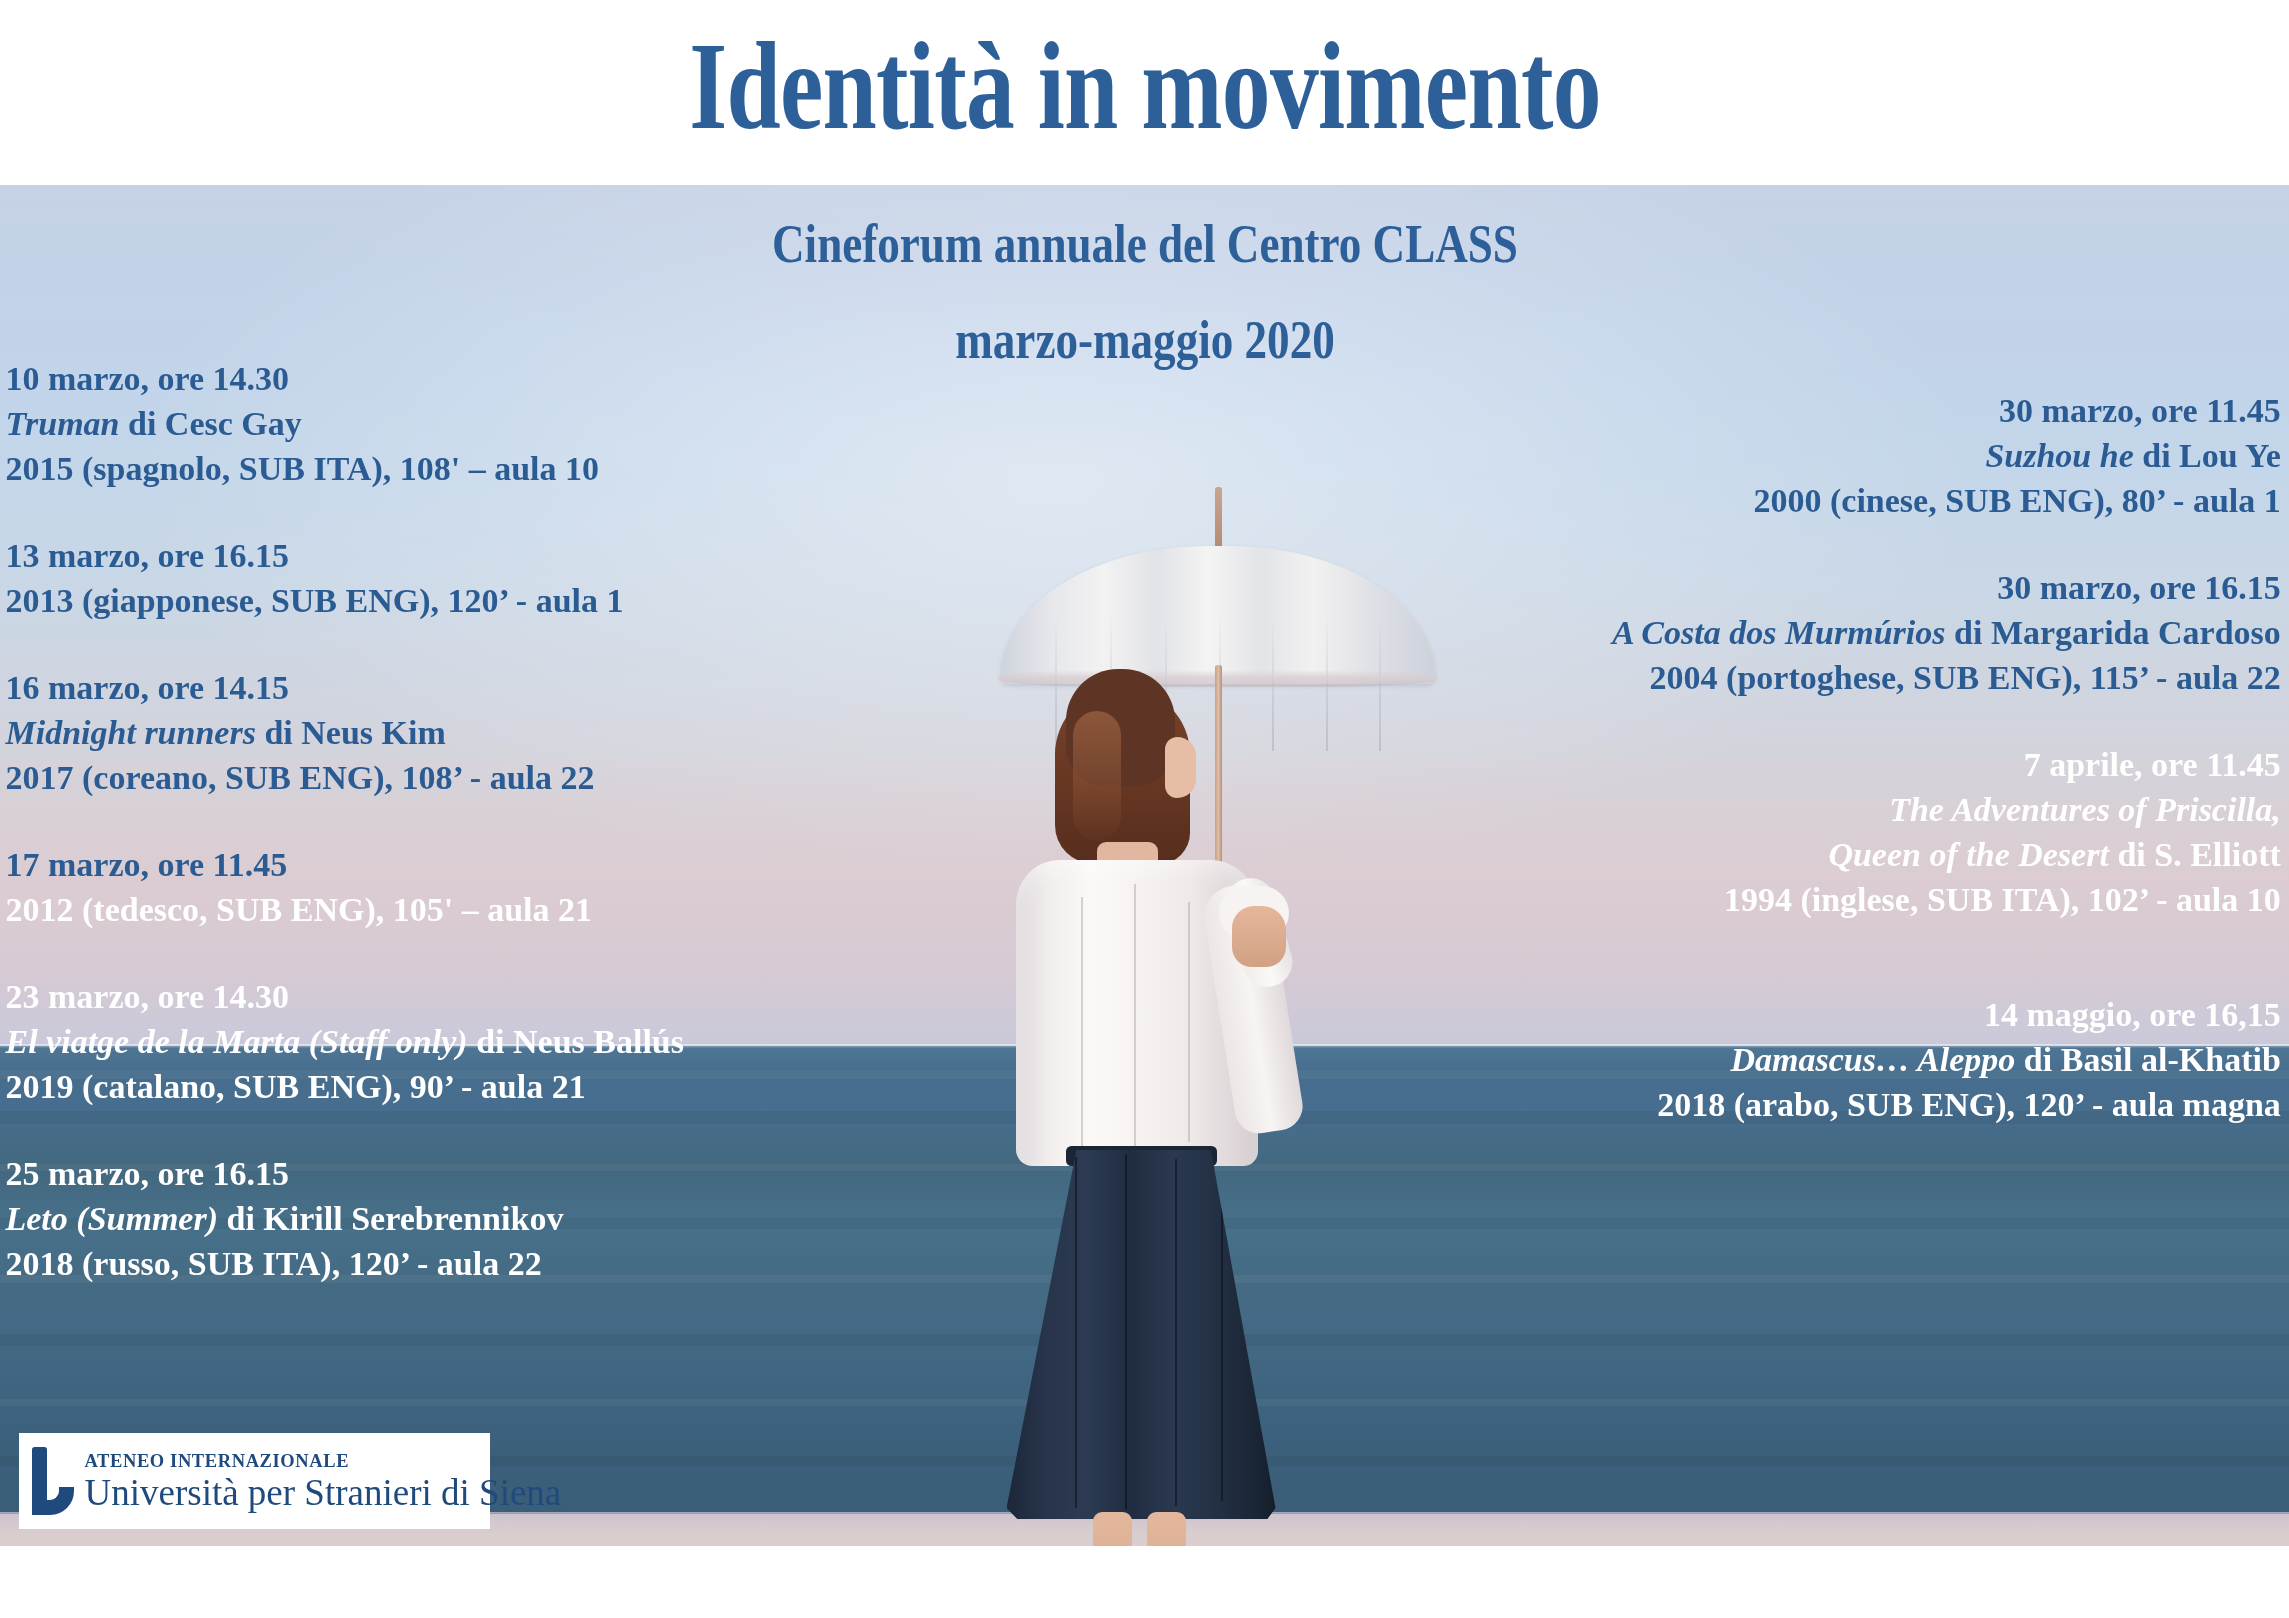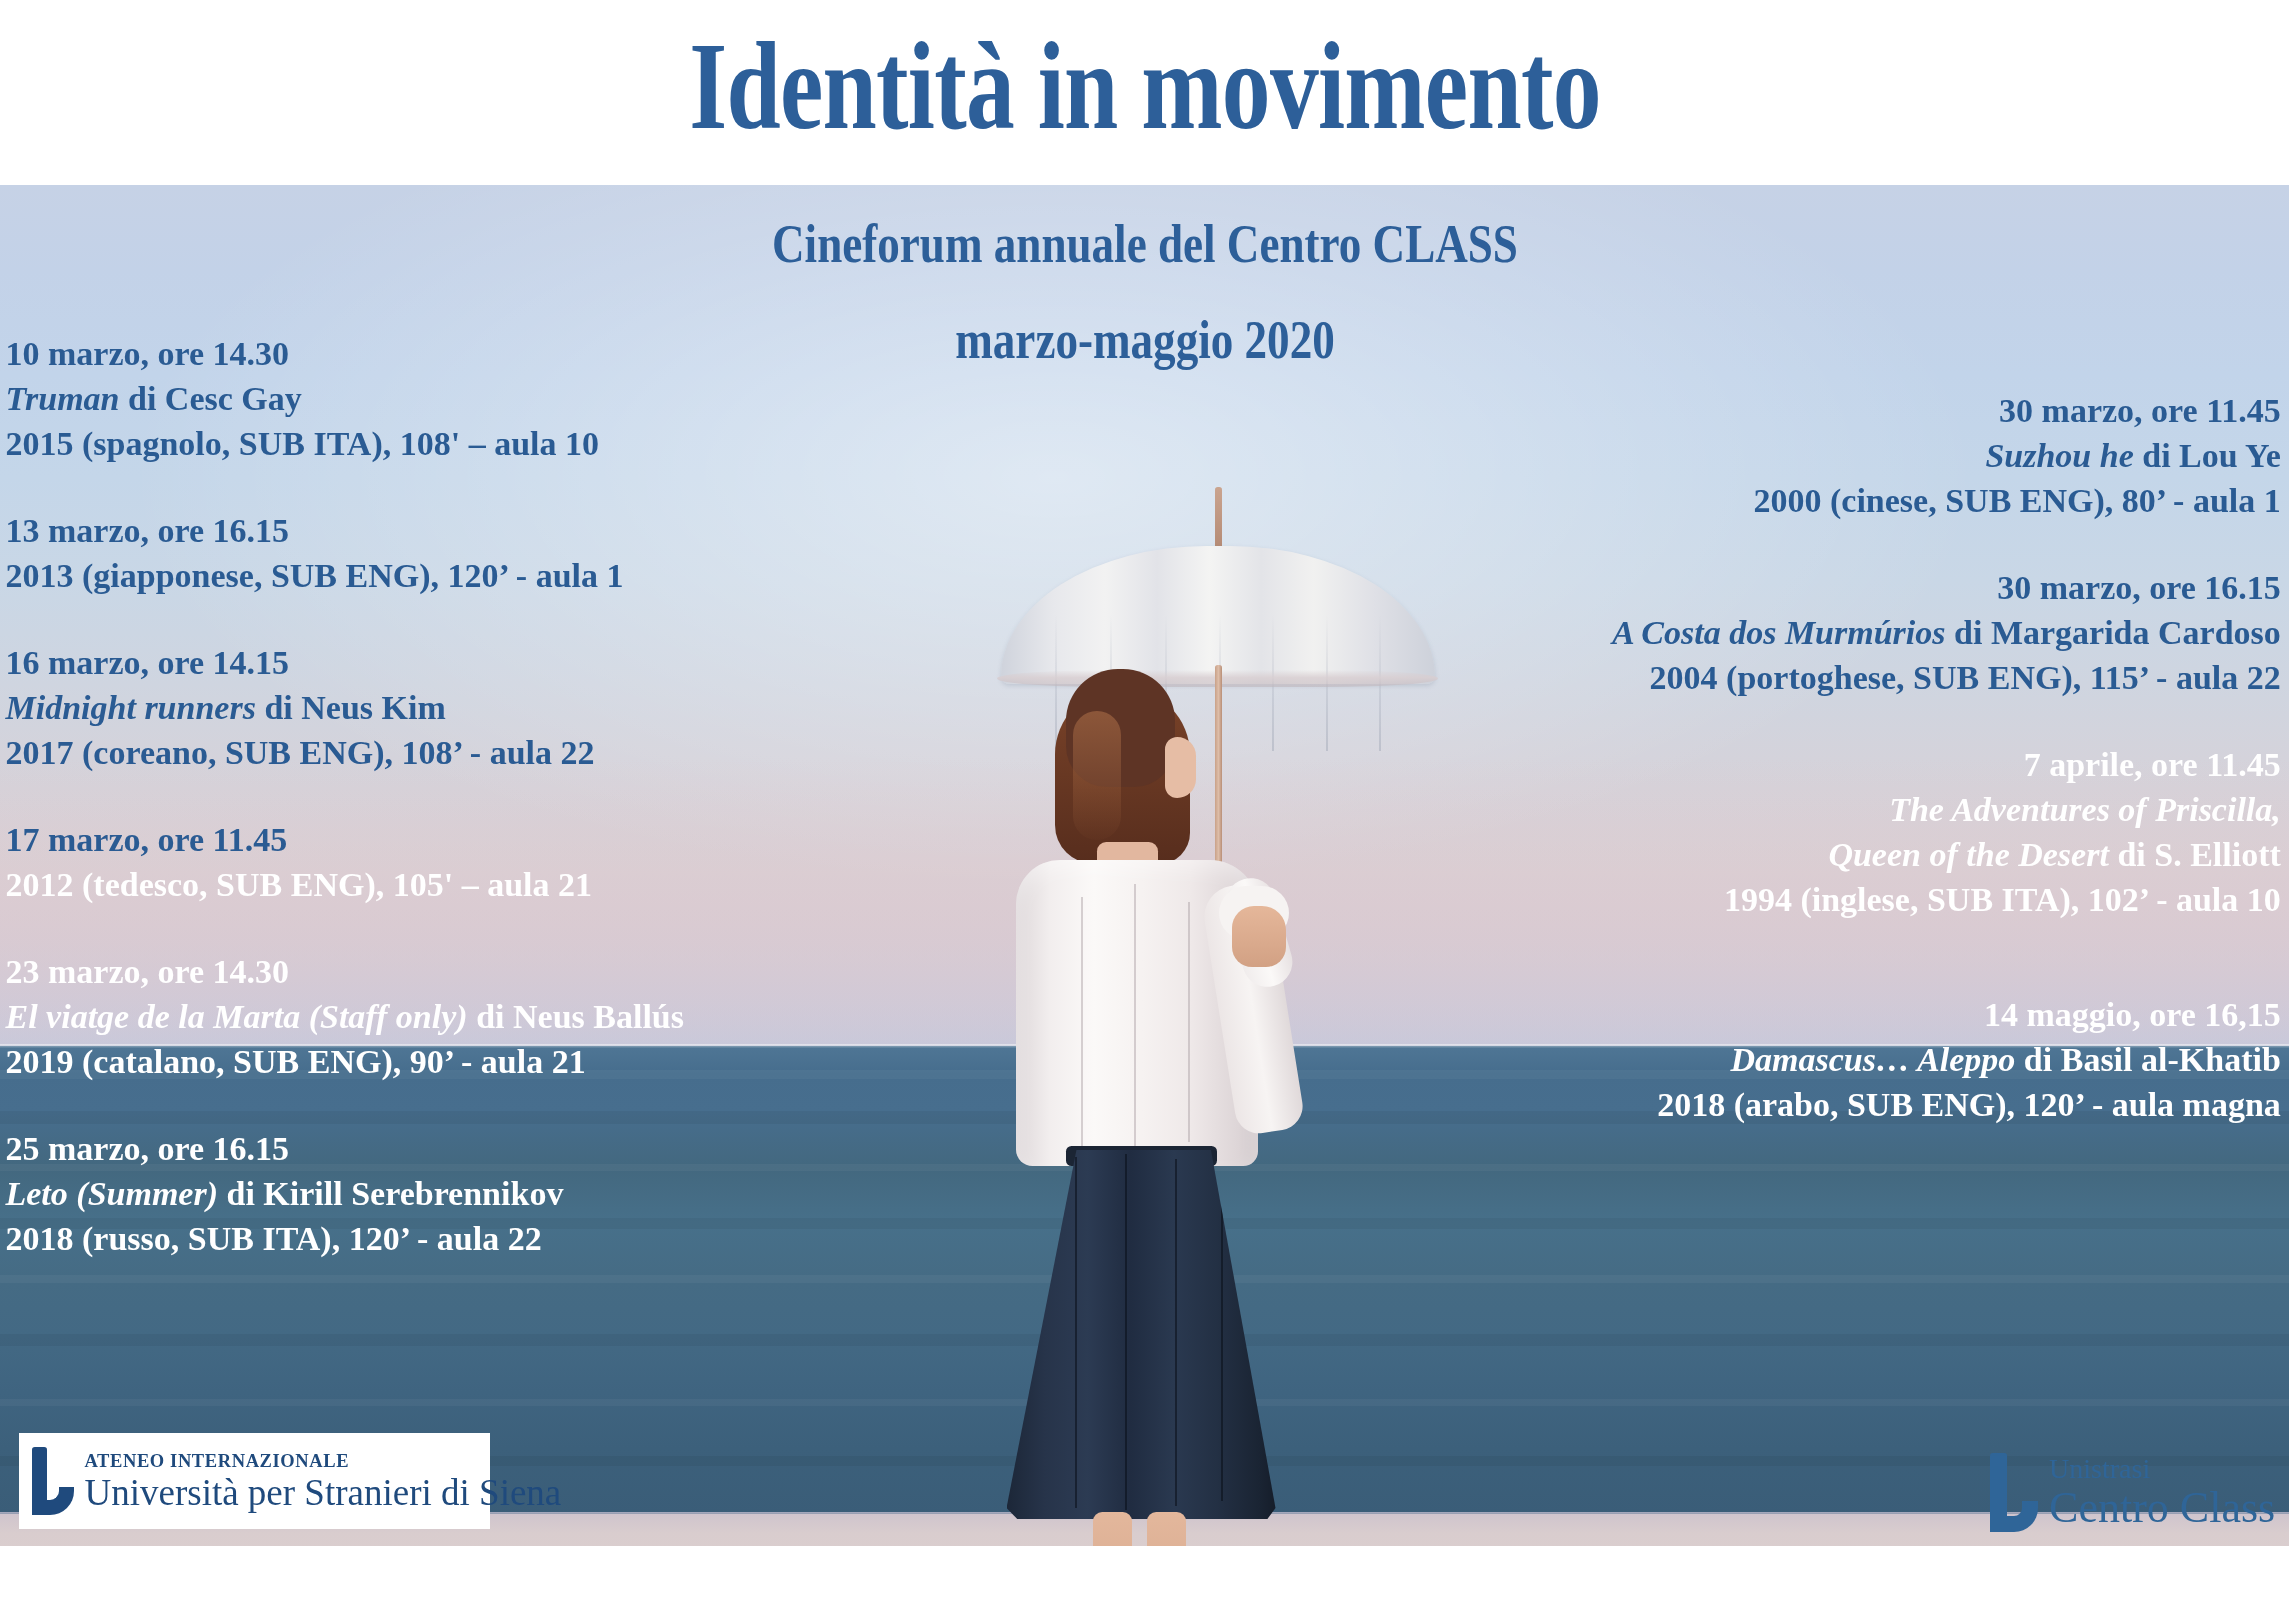--- a/index.html
+++ b/index.html
@@ -217,21 +217,21 @@
 
   
   .col{
     position:absolute; z-index:4;
     font-family:"Liberation Serif",serif;
     font-weight:bold;
     font-size:34px;
     line-height:45px;
     white-space:nowrap;
   }
-  .col-left{left:5.5px; top:331px; text-align:left;}
+  .col-left{left:5.5px; top:356px; text-align:left;}
   .col-right{right:9.2px; top:388px; text-align:right;}
 
   .entry{margin-bottom:42px;}
   .entry .line{display:block;}
   .entry .line i{font-style:italic;}
 
   .c-blue{color:#2a5b93;}
   .c-white{color:#ffffff;}
 
   
@@ -445,22 +445,15 @@
   </div>
 
   <div class="logo-left">
     <div class="hook"></div>
     <div class="logo-text">
       <span class="logo-top">ATENEO INTERNAZIONALE</span>
       <span class="logo-main">Università per Stranieri di Siena</span>
     </div>
   </div>
 
-  <div class="logo-right">
-    <div class="hook light"></div>
-    <div class="logo-text">
-      <span class="logo-top">Unistrasi</span>
-      <span class="logo-main">Centro Class</span>
-    </div>
-  </div>
 
 </div>
 
 
 </body></html>

